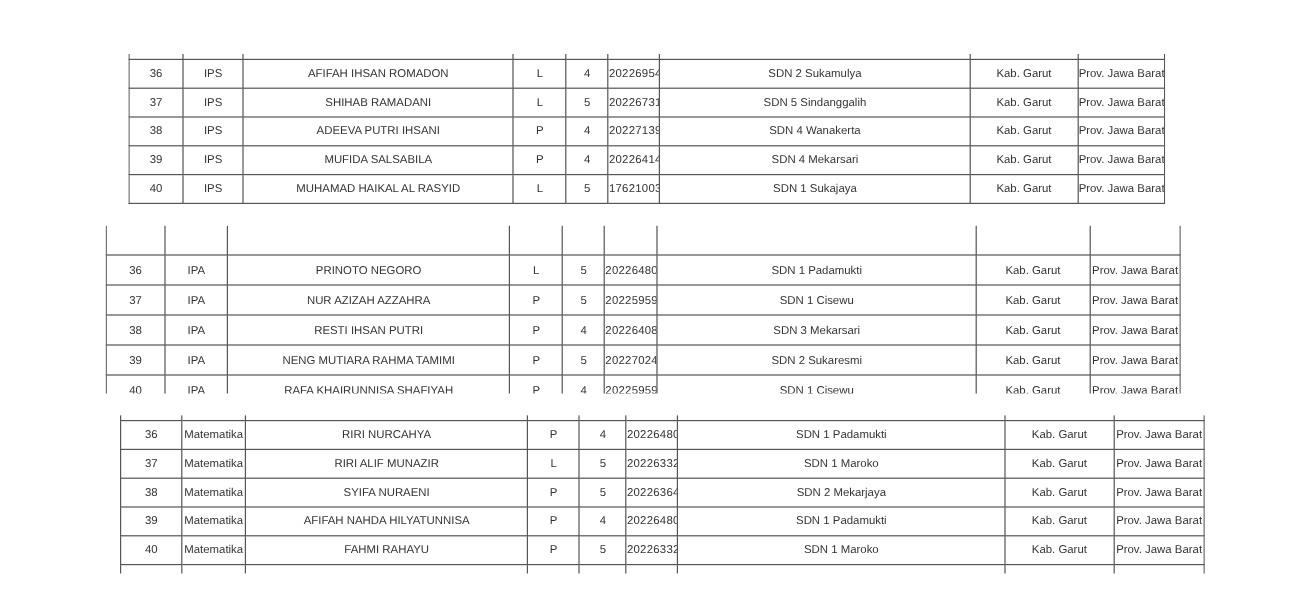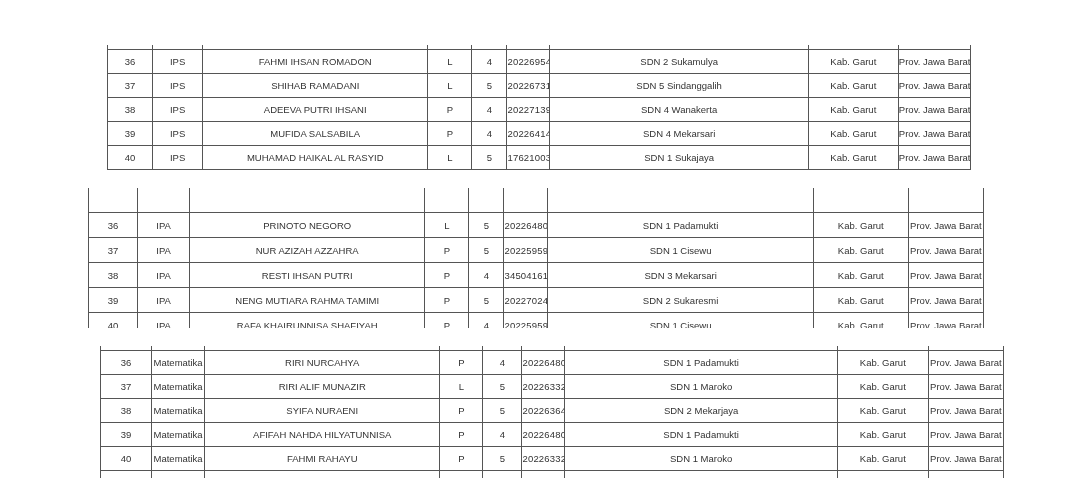--- a/index.html
+++ b/index.html
@@ -54,21 +54,21 @@
             <td></td>
           <td></td>
             <td></td>
             <td></td>
         </tr>
       </tbody>
       <tbody>
           <tr>
             <td class="c-no">36</td>
             <td class="c-subject">IPS</td>
-            <td class="c-name">FAHMI IHSAN ROMADON</td>
+            <td class="c-name">AFIFAH IHSAN ROMADON</td>
             <td class="c-gender">L</td>
             <td class="c-grade">4</td>
             <td class="c-npsn">20226954</td>
             <td class="c-school">SDN 2 Sukamulya</td>
             <td class="c-regency">Kab. Garut</td>
             <td class="c-province">Prov. Jawa Barat</td>
           </tr>
           <tr>
             <td class="c-no">37</td>
             <td class="c-subject">IPS</td>
@@ -165,21 +165,21 @@
             <td class="c-school">SDN 1 Cisewu</td>
             <td class="c-regency">Kab. Garut</td>
             <td class="c-province">Prov. Jawa Barat</td>
           </tr>
           <tr>
             <td class="c-no">38</td>
             <td class="c-subject">IPA</td>
             <td class="c-name">RESTI IHSAN PUTRI</td>
             <td class="c-gender">P</td>
             <td class="c-grade">4</td>
-            <td class="c-npsn">34504161</td>
+            <td class="c-npsn">20226408</td>
             <td class="c-school">SDN 3 Mekarsari</td>
             <td class="c-regency">Kab. Garut</td>
             <td class="c-province">Prov. Jawa Barat</td>
           </tr>
           <tr>
             <td class="c-no">39</td>
             <td class="c-subject">IPA</td>
             <td class="c-name">NENG MUTIARA RAHMA TAMIMI</td>
             <td class="c-gender">P</td>
             <td class="c-grade">5</td>

